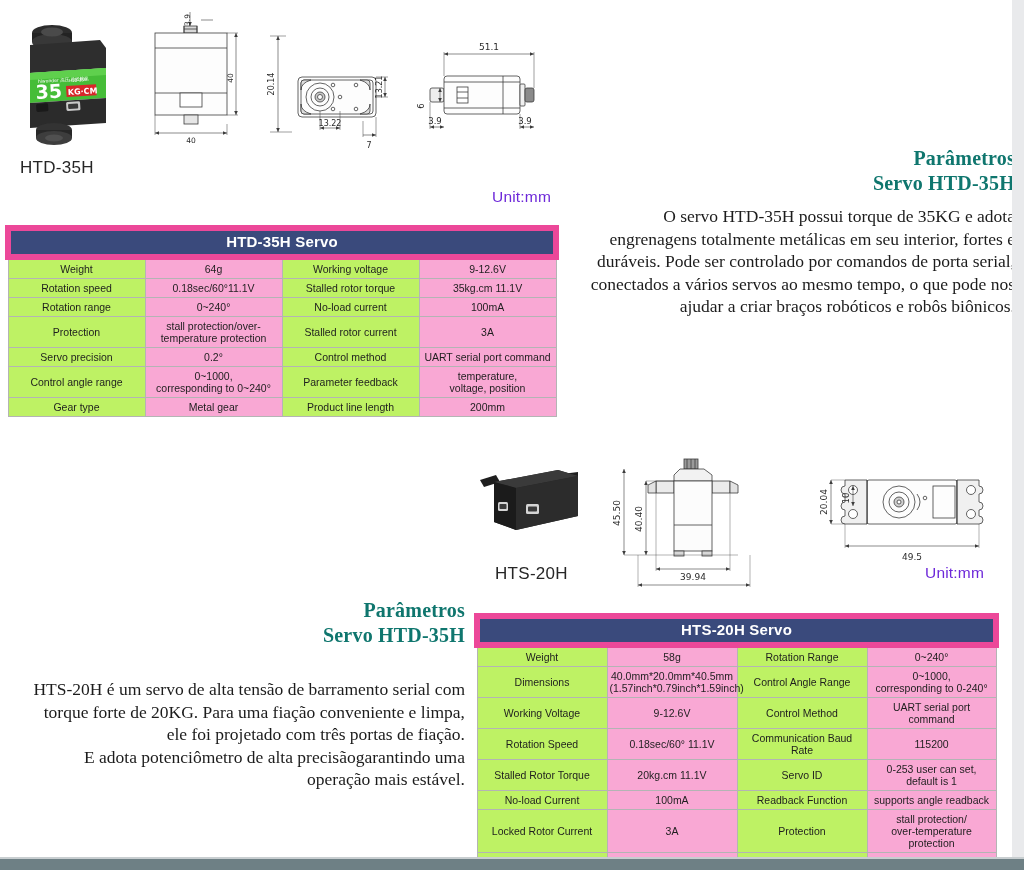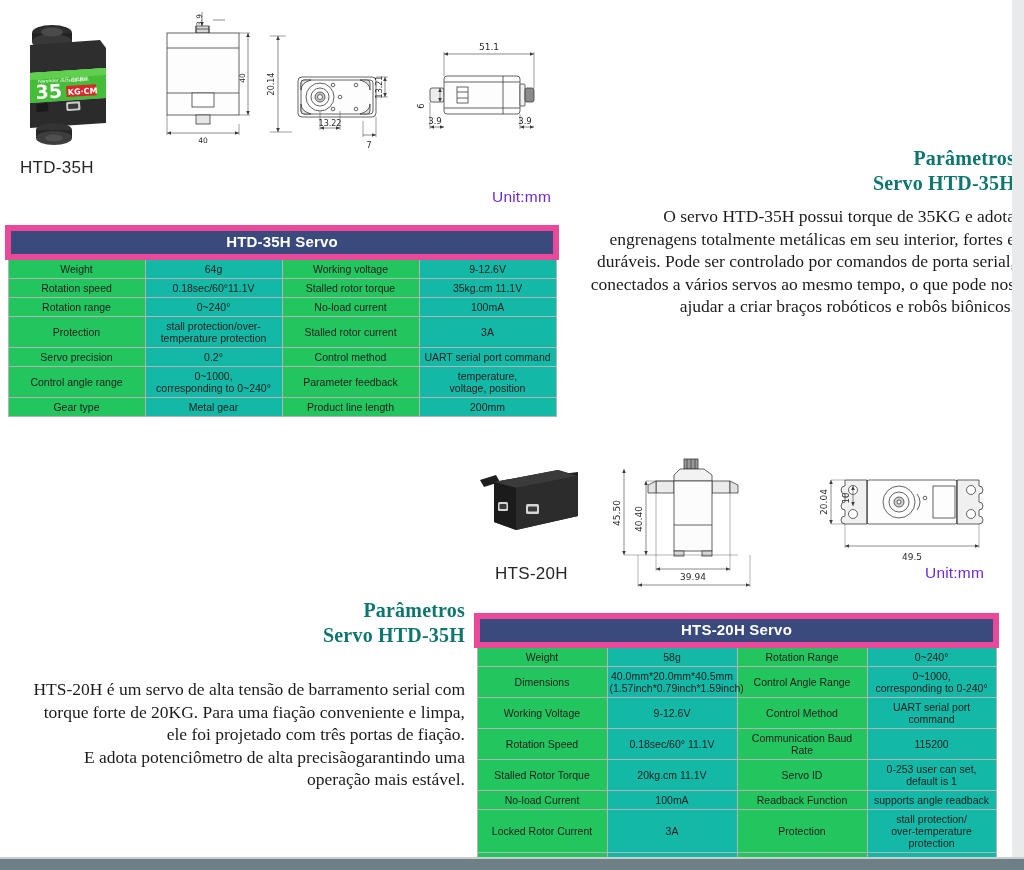--- a/index.html
+++ b/index.html
@@ -81,22 +81,22 @@
   }
   .spec-table thead th {
     background: #3a4a7c;
     color: #ffffff;
     font-size: 15px;
     font-weight: bold;
     padding: 5px 0 6px 0;
     letter-spacing: 0.2px;
     border: 6px solid #ec4899;
   }
-  .lbl { background: #22c55e; }
-  .val { background: #14b8a6; }
+  .lbl { background: #bef264; }
+  .val { background: #f9a8d4; }
 
   
   .prose-head {
     position: absolute;
     color: #0f766e;
     font-family: "Liberation Serif", serif;
     font-weight: bold;
     font-size: 20px;
     line-height: 25px;
     text-align: right;
@@ -143,21 +143,21 @@
       <rect x="54" y="84" width="10" height="5" rx="1" fill="#3a3a3a" transform="rotate(-3.5 54 84)"></rect>
 
       <ellipse cx="40" cy="110" rx="18" ry="7" fill="#333"></ellipse>
       <rect x="22" y="110" width="36" height="8" fill="#272727"></rect>
       <ellipse cx="40" cy="118" rx="18" ry="7" fill="#3d3d3d"></ellipse>
       <ellipse cx="40" cy="118" rx="9" ry="3.5" fill="#505050"></ellipse>
     </svg>
   </div>
   <div class="caption-cad" style="left:20px; top:158px;">HTD-35H</div>
 
-  <div class="cad" style="left:150px; top:8px; width:115px; height:140px;text-decoration:underline;">
+  <div class="cad" style="left:138px; top:8px; width:115px; height:140px;text-decoration:underline;">
     <svg width="115" height="140" viewBox="0 0 115 140">
       <g stroke="#3c3c3c" stroke-width="0.8" fill="none">
 
         <rect x="46" y="18" width="13" height="7" fill="#d8d8d8"></rect>
         <line x1="46" y1="18" x2="46" y2="25"></line>
           <line x1="59" y1="18" x2="59" y2="25"></line>
         <line x1="46" y1="21" x2="59" y2="21"></line>
 
         <rect x="17" y="25" width="72" height="82" fill="#fdfdfd"></rect>
         <line x1="17" y1="40" x2="89" y2="40"></line>

